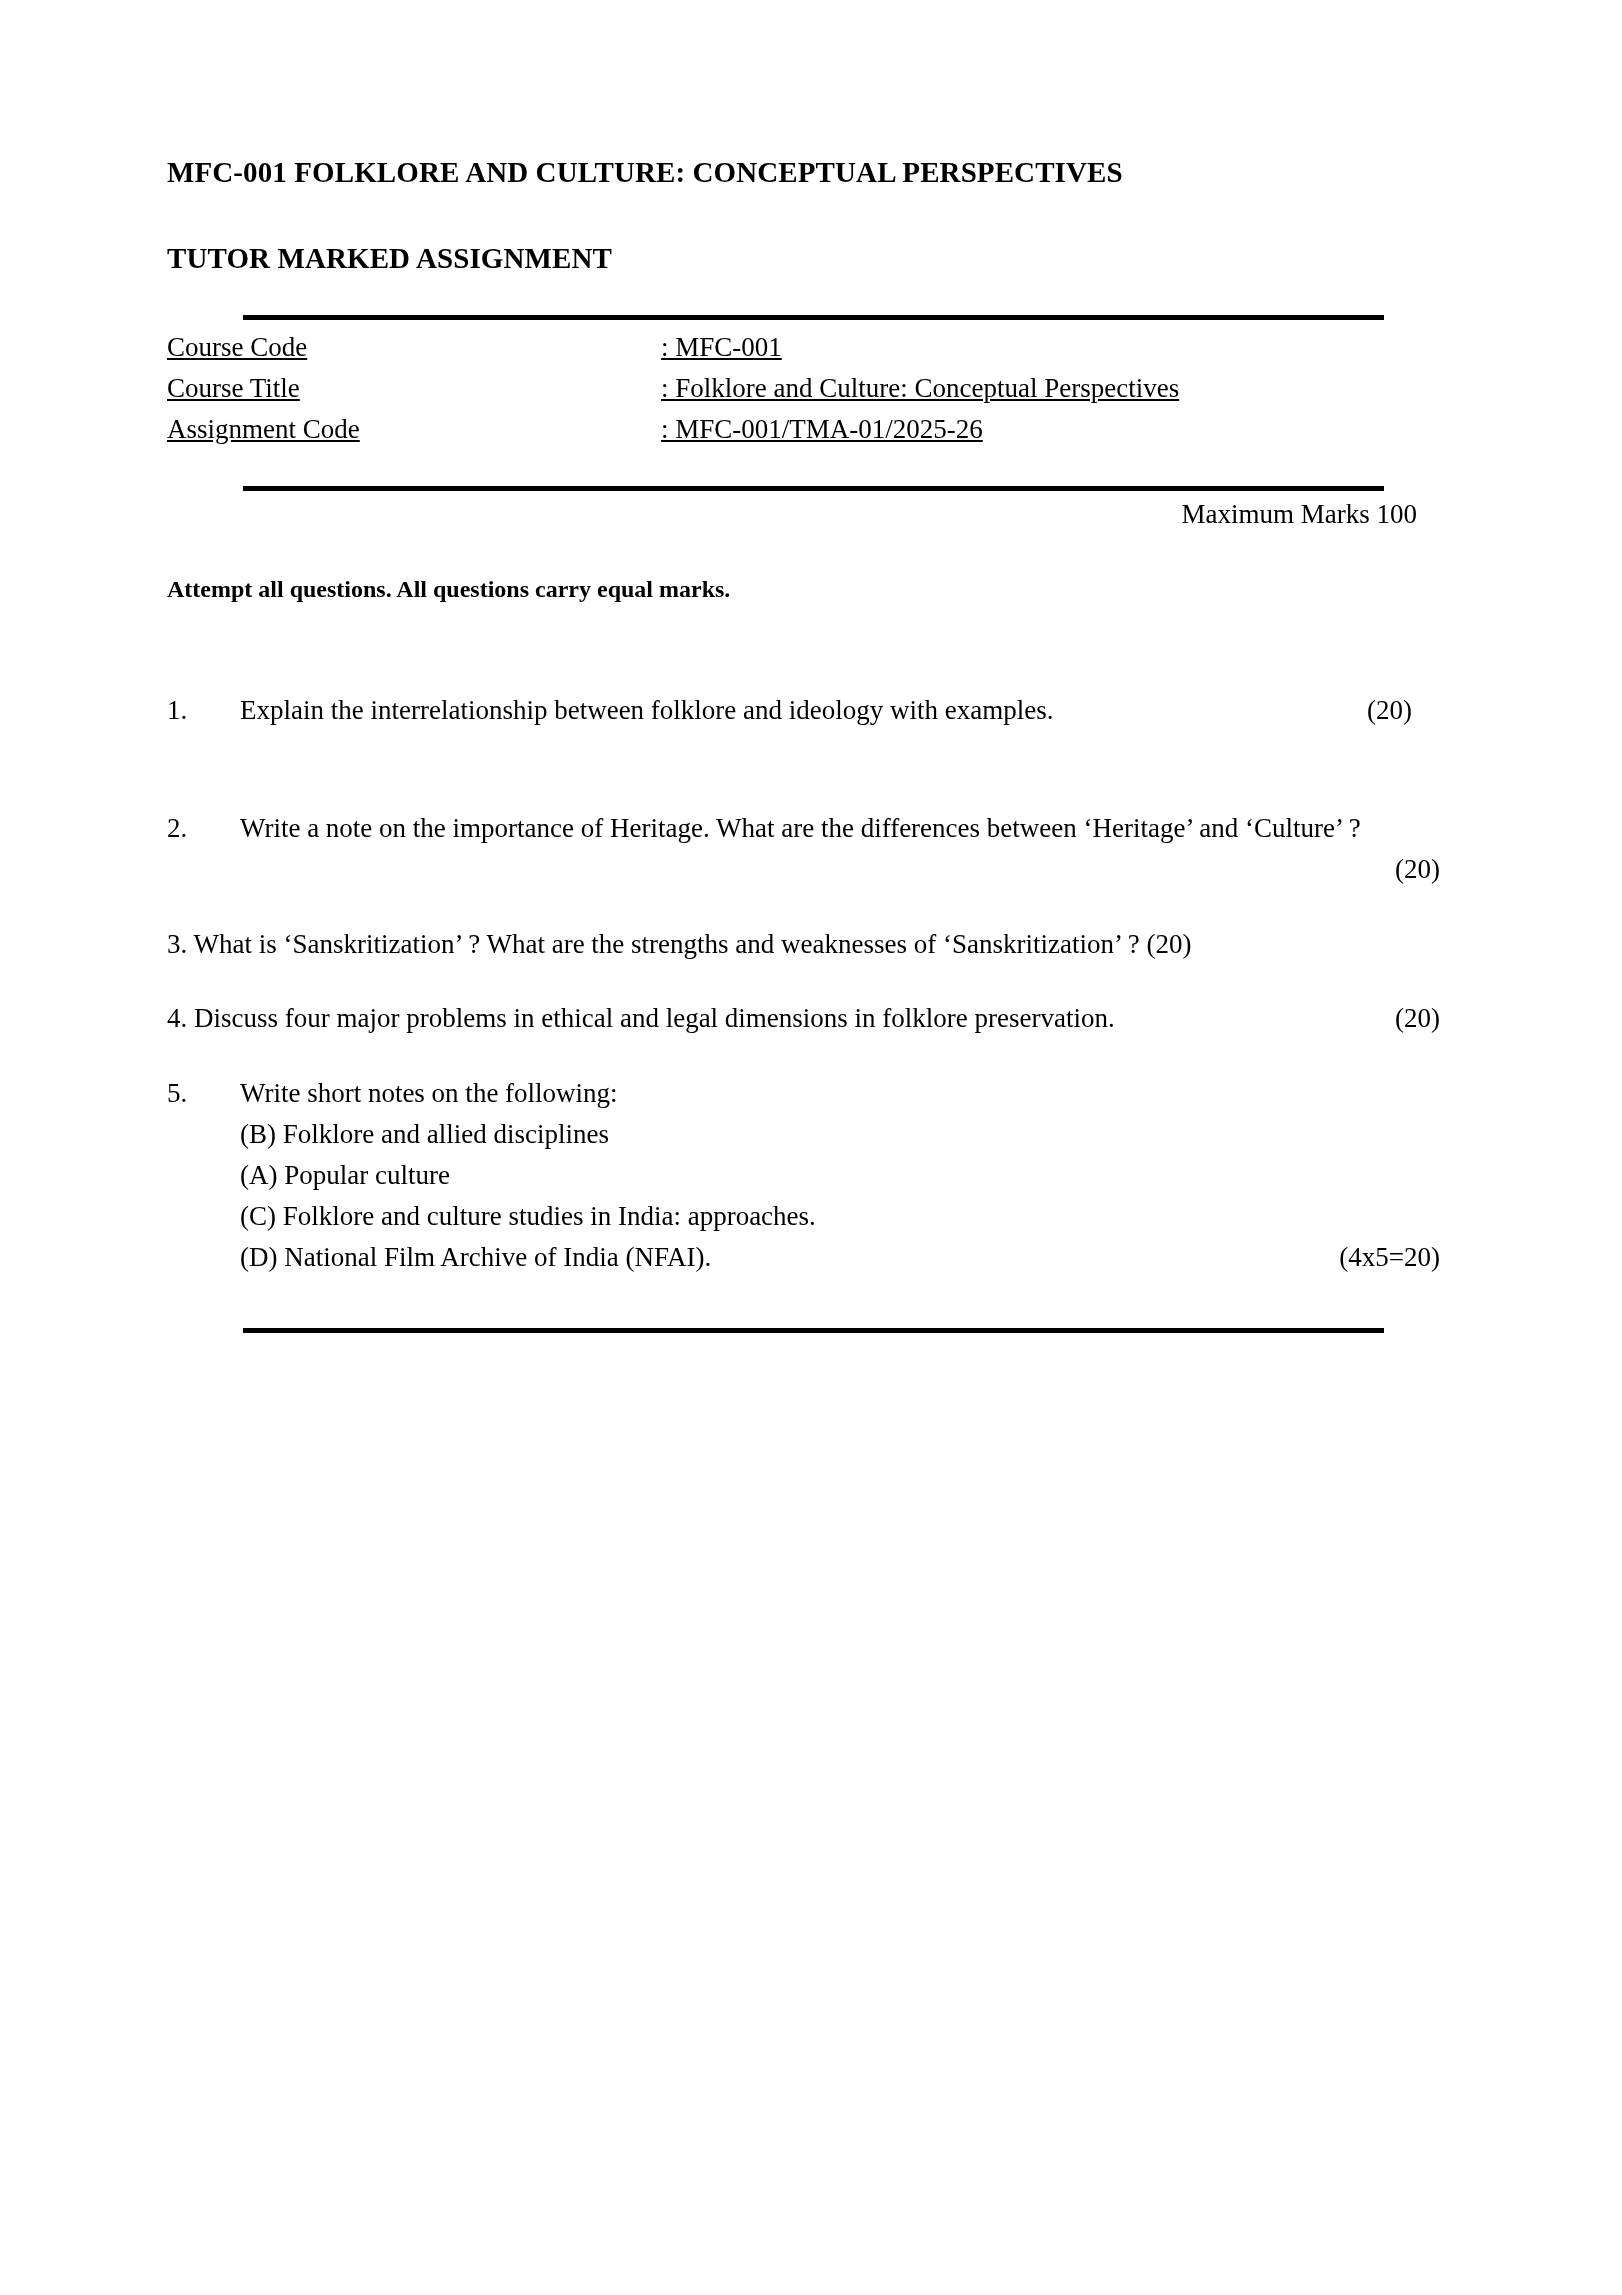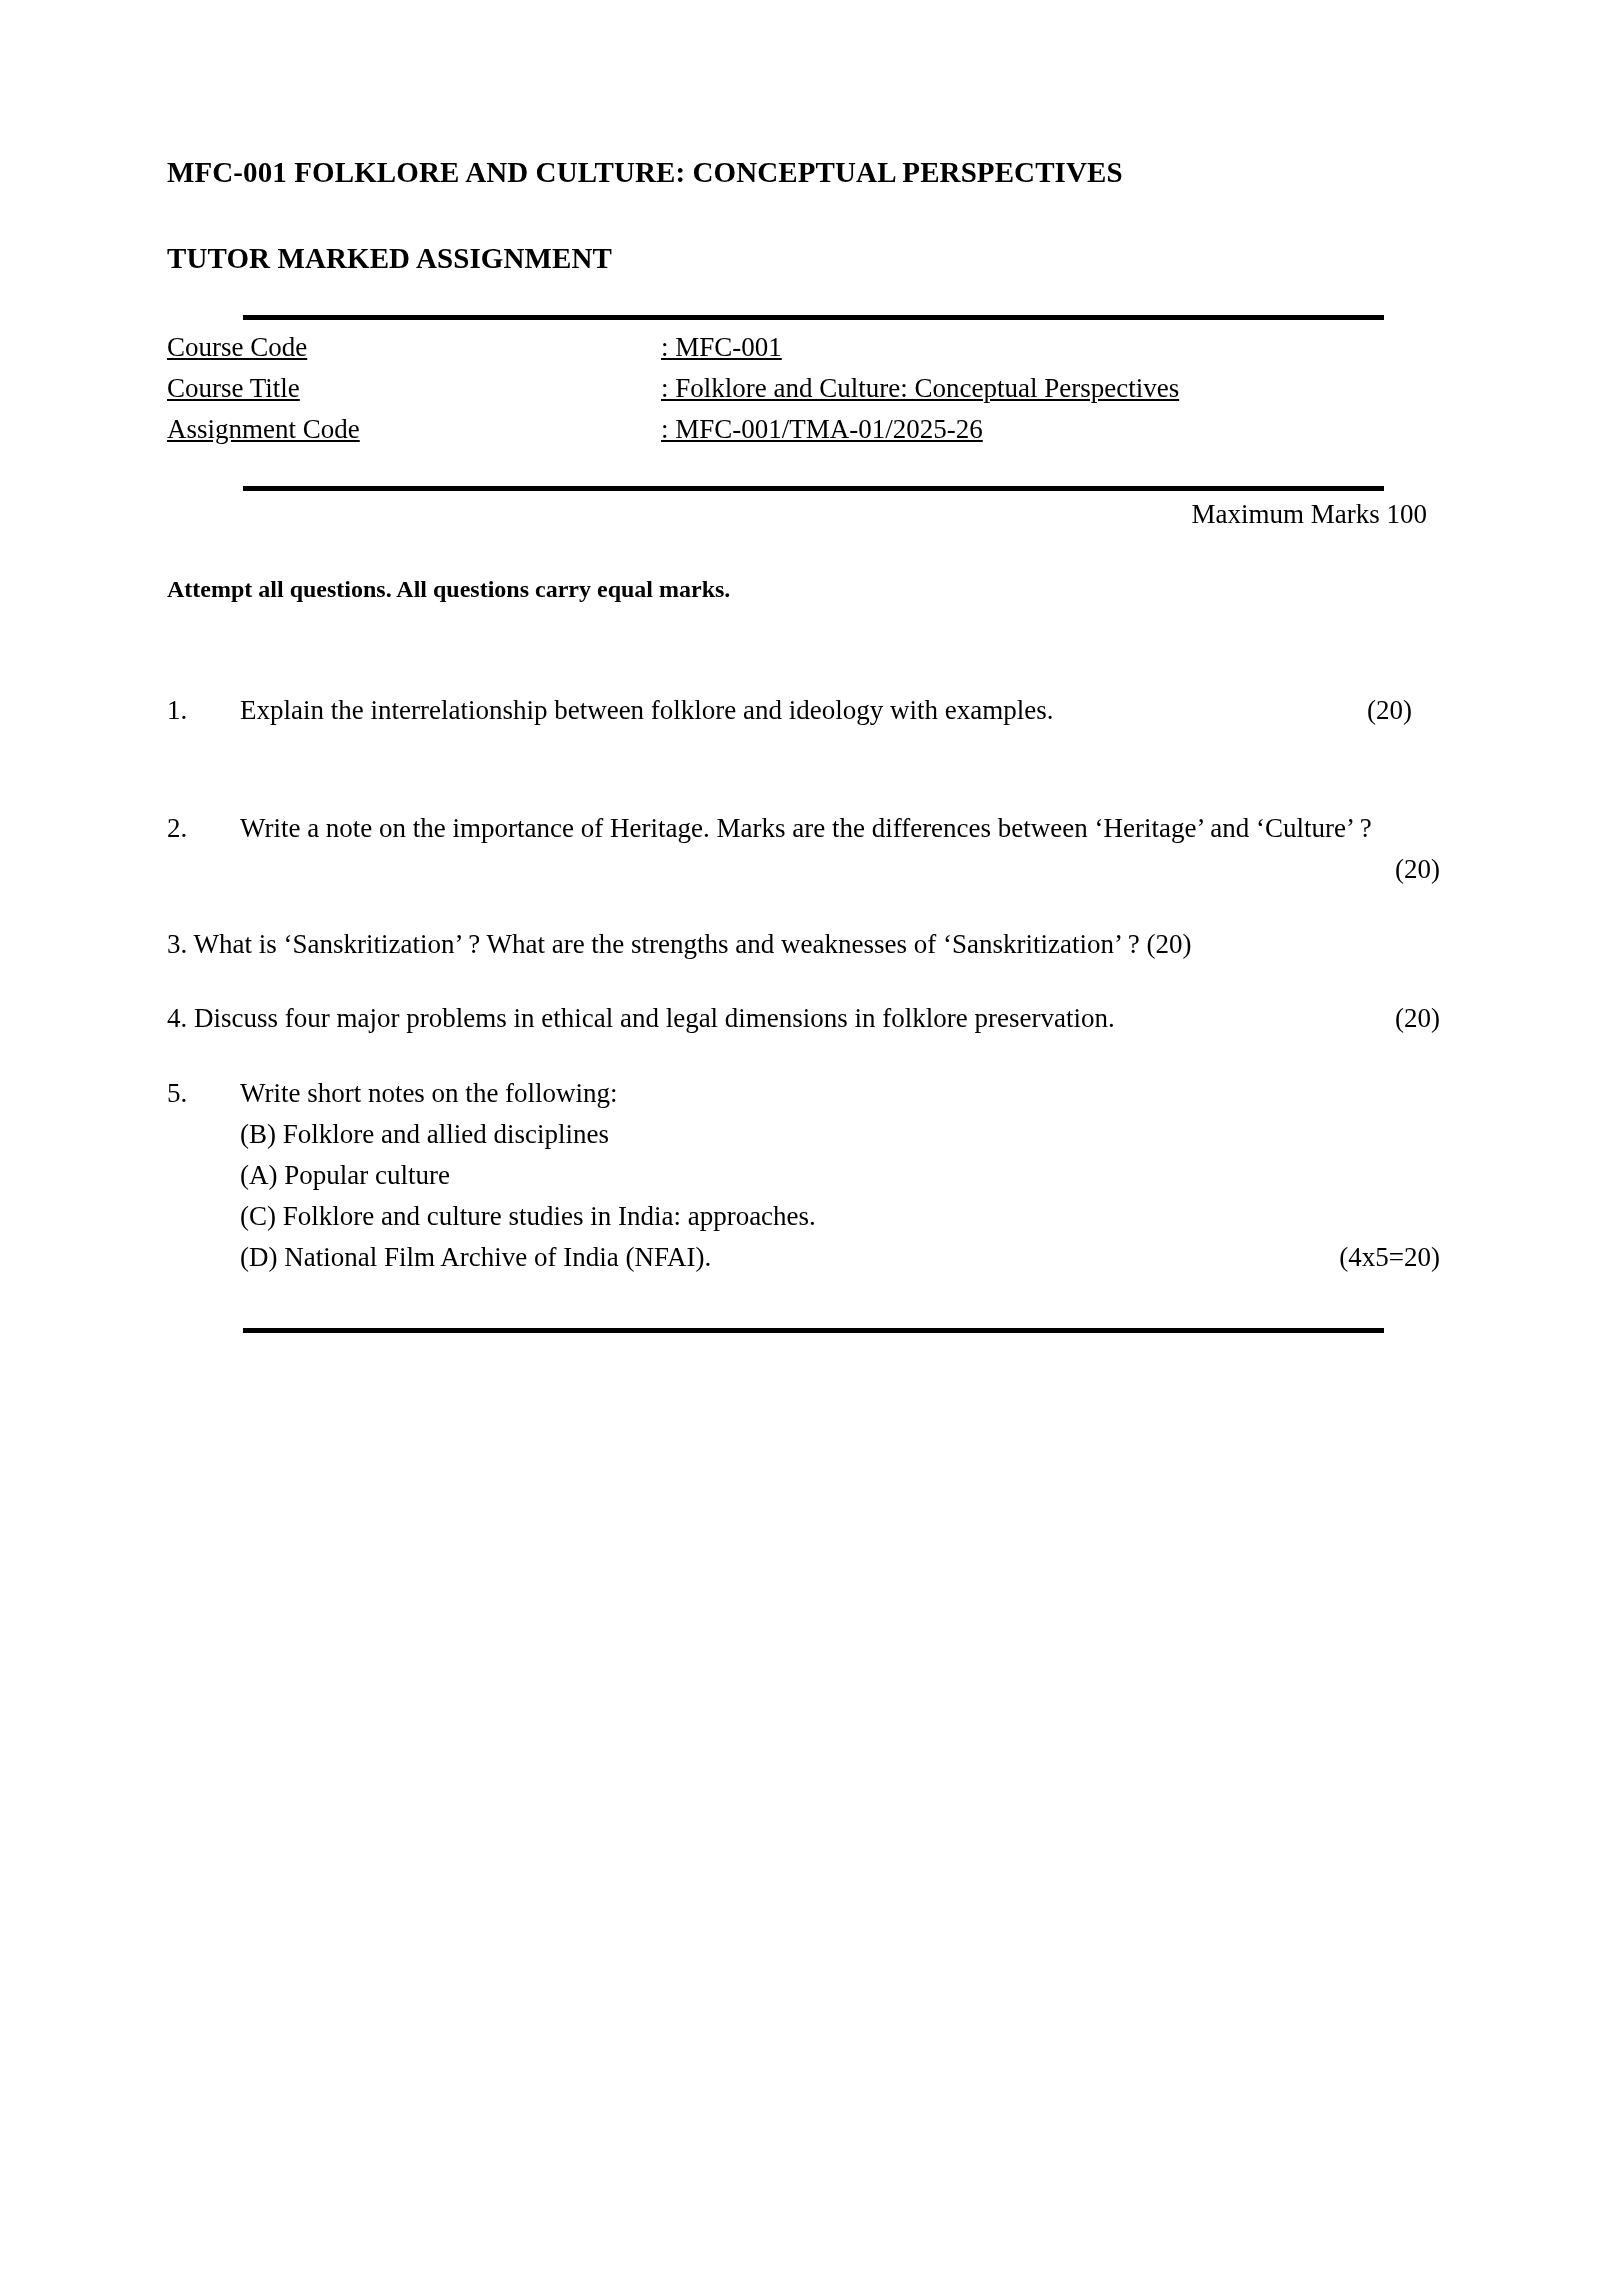--- a/index.html
+++ b/index.html
@@ -70,21 +70,21 @@
     padding: 0;
     vertical-align: top;
     white-space: nowrap;
     text-decoration: underline;
   }
   .meta-label { width: 494px; }
   .meta-value { width: 749px; }
 
   .max-marks {
     position: absolute;
-    left: 12px;
+    left: 2px;
     top: 499px;
     width: 1415px;
     text-align: right;
     font-size: 27px;
     white-space: nowrap;
   }
 
   .attempt-line {
     position: absolute;
     left: 167px;
@@ -183,21 +183,21 @@
   <div class="qlist">
 
     <div class="q q-hang">
       <span class="q-marks-inline">(20)</span>
       <span class="q-num">1.</span><span>Explain the interrelationship between folklore and ideology with examples.</span>
     </div>
 
     <div class="sp-1"></div>
 
     <div class="q q-hang">
-      <span class="q-num">2.</span><span>Write a note on the importance of Heritage. Marks are the differences between ‘Heritage’ and ‘Culture’ ?</span><span class="marks-right">(20)</span>
+      <span class="q-num">2.</span><span>Write a note on the importance of Heritage. What are the differences between ‘Heritage’ and ‘Culture’ ?</span><span class="marks-right">(20)</span>
     </div>
 
     <div class="sp-2"></div>
 
     <div class="q q-flat">
       <span>3.</span>
       <span>What is ‘Sanskritization’ ? What are the strengths and weaknesses of ‘Sanskritization’ ?</span>
       <span>(20)</span>
     </div>
 

